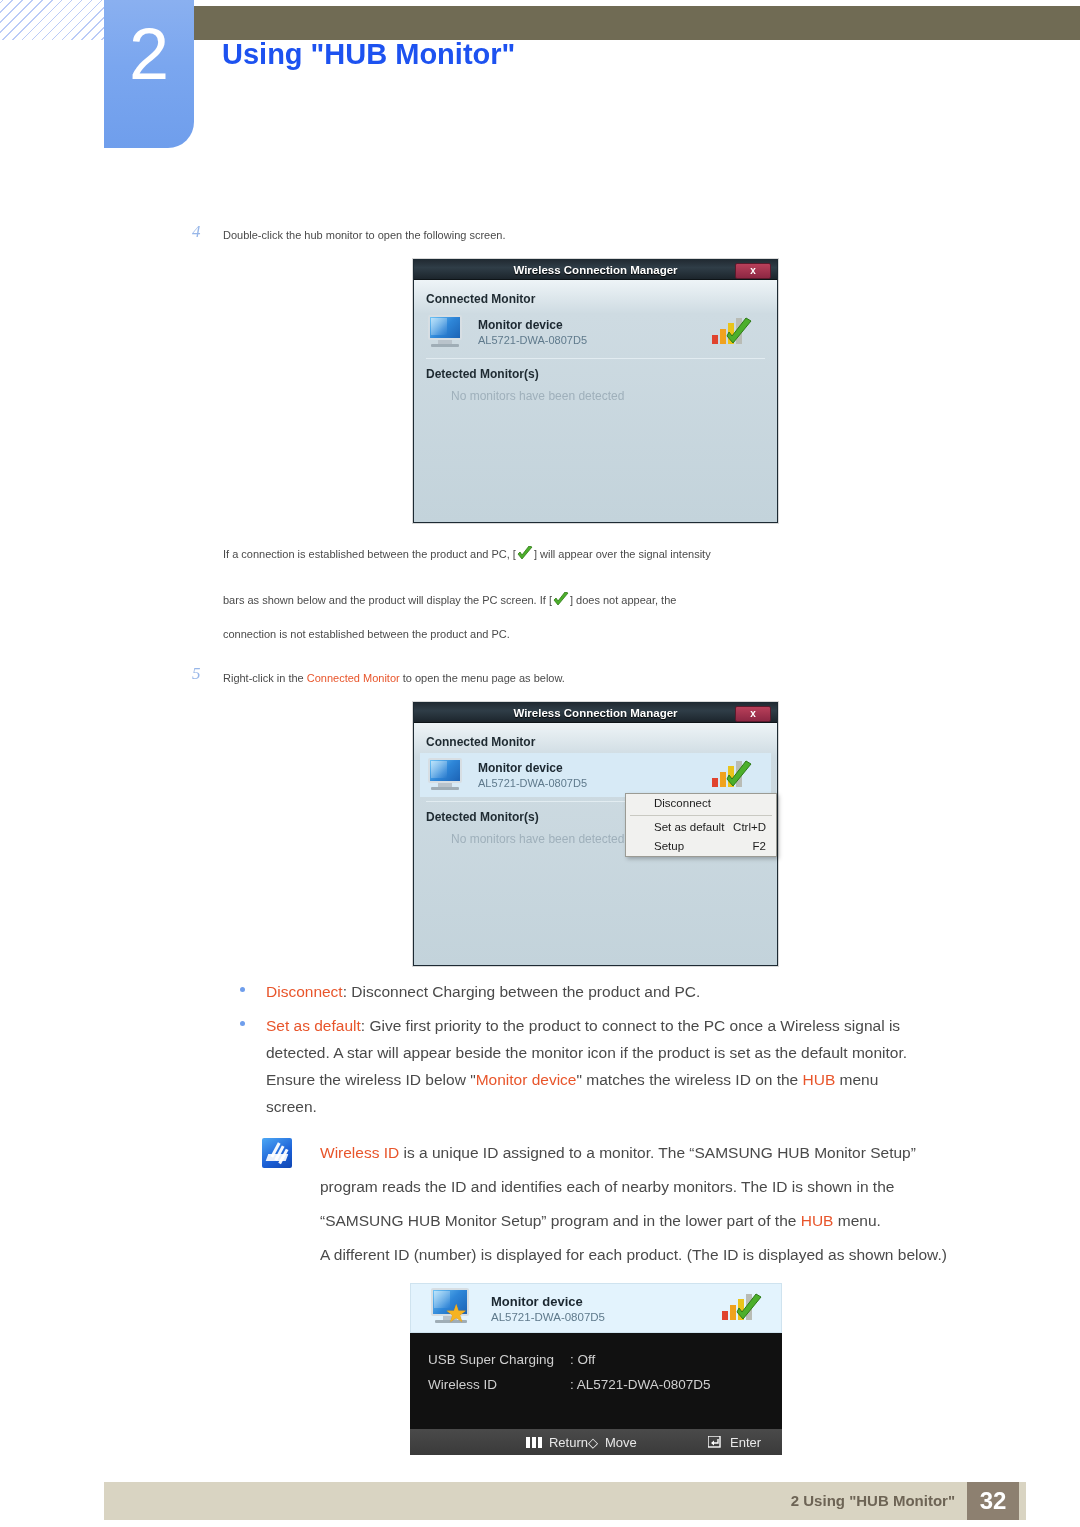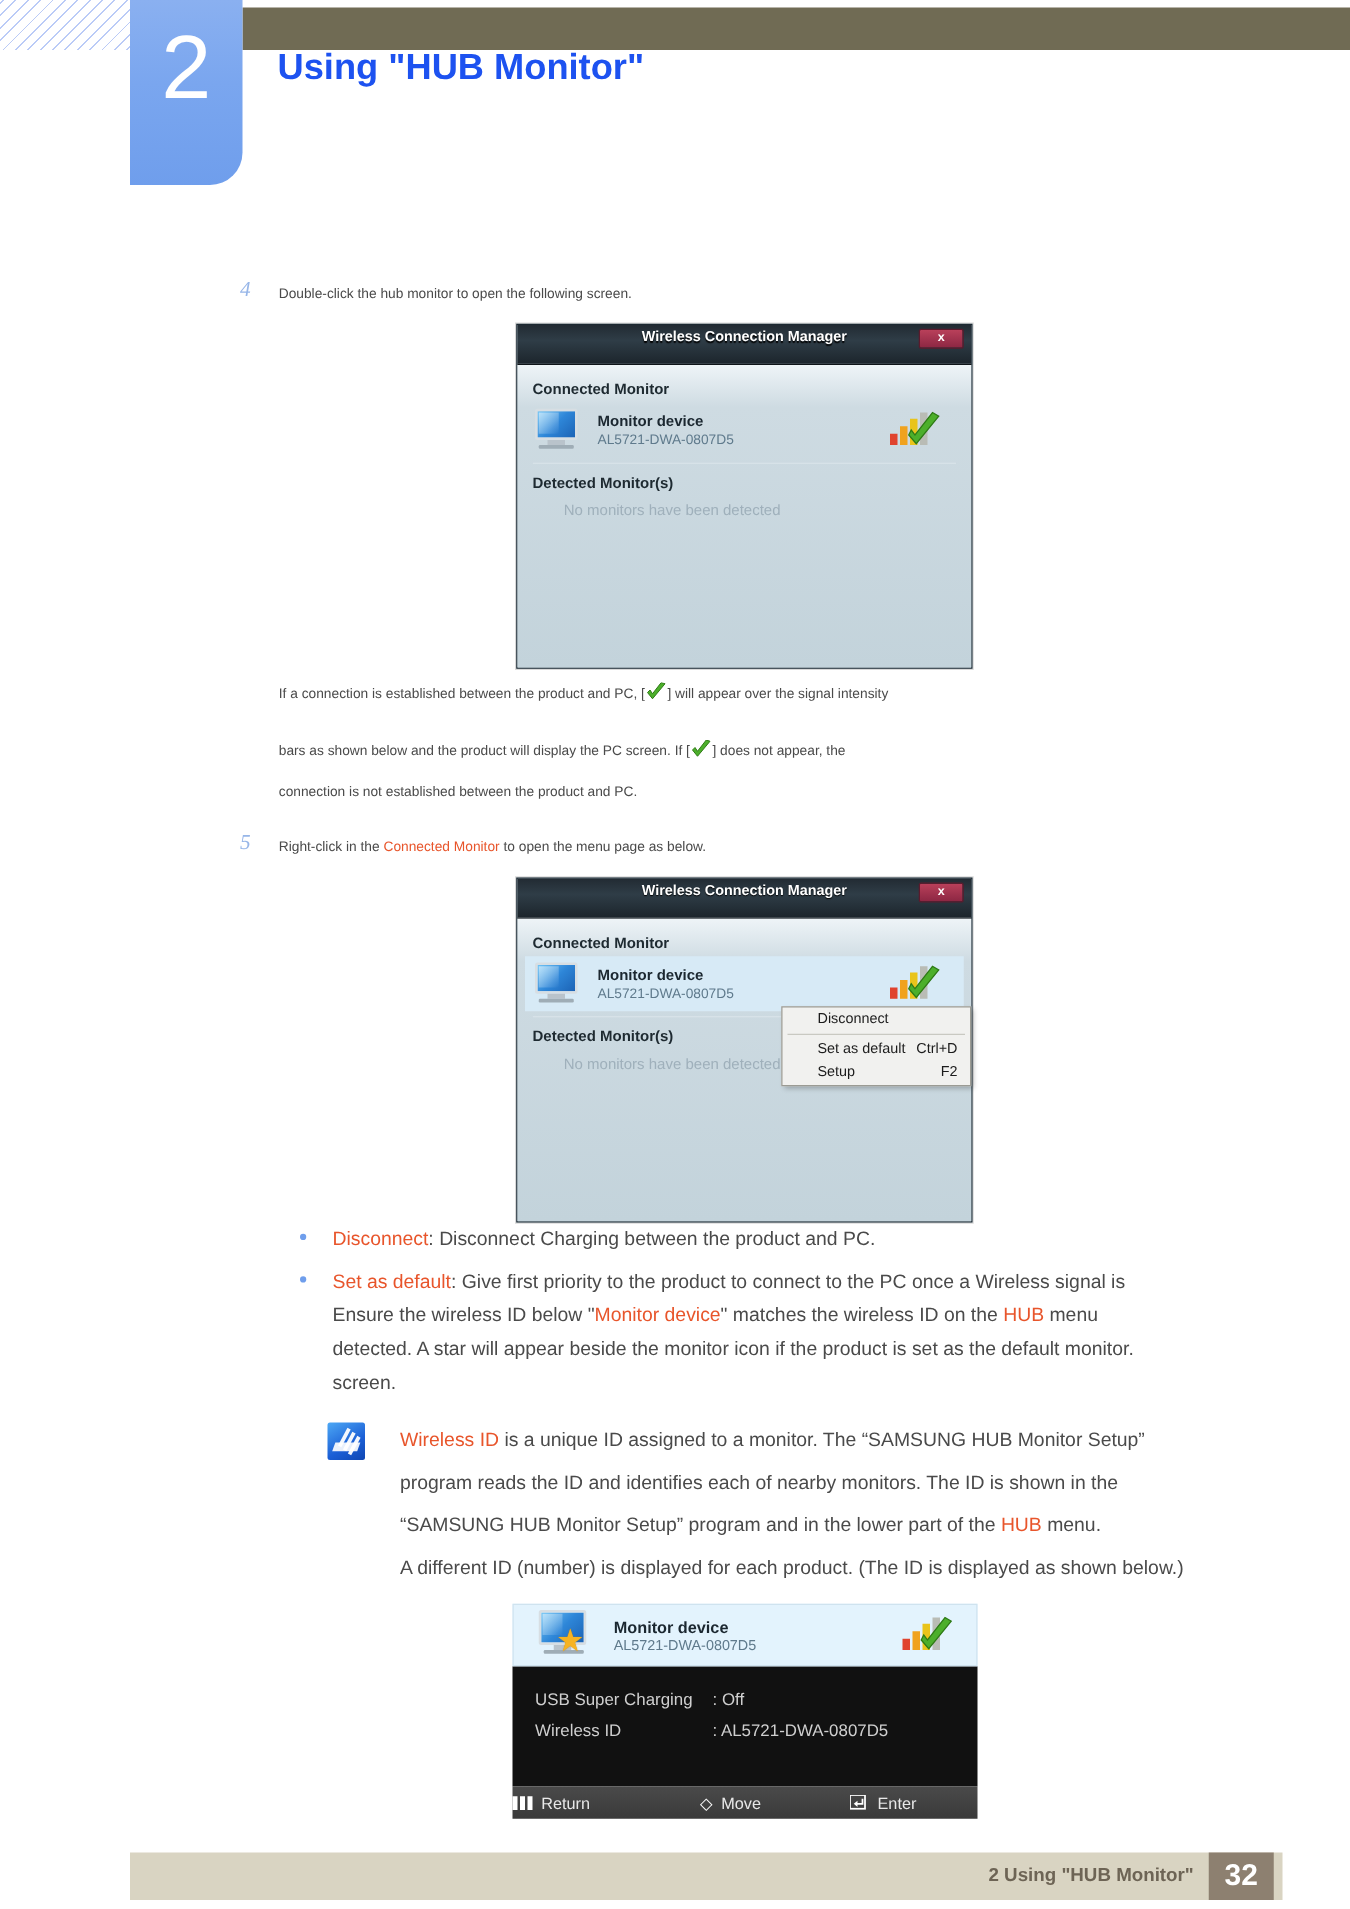--- a/index.html
+++ b/index.html
@@ -84,21 +84,21 @@
 
   
   .dlg {
     position:absolute; width:365px;
     border:1px solid #1d2a33;
     background:#c8d6dd;
     box-shadow:0 0 0 1px rgba(0,0,0,.15);
     font-family:"Liberation Sans", sans-serif;
   }
   .dlg-title {
-    height:32px; position:relative;
+    height:20px; position:relative;
     background:linear-gradient(180deg,#222b33 0%, #2f3d47 40%, #1c252c 100%);
     border-bottom:1px solid #0e1418;
   }
   .dlg-title span {
     position:absolute; left:0; right:0; top:4px; text-align:center;
     color:#ffffff; font-size:11.5px; font-weight:bold;
     text-shadow:0 1px 1px #000;
   }
   .dlg-close {
     position:absolute; right:6px; top:3px; width:36px; height:16px;
@@ -178,21 +178,21 @@
   .osd-menu { background:#111111; padding:14px 0 10px 0; }
   .osd-line { display:flex; font-size:13.5px; color:#cfcfcf; padding:5px 0 5px 18px;align-items:flex-end; }
   .osd-line .k { width:142px; }
   .osd-line .v { }
   .osd-bottom {
     background:linear-gradient(180deg,#4a4a4a 0%, #3a3a3a 100%);
     height:26px; display:flex; align-items:center;
     color:#e8e8e8; font-size:13px;
   }
   .osd-bottom .cell { display:flex; align-items:center; gap:7px; }
-  .osd-bottom .c1 { width:150px; }
+  .osd-bottom .c1 { margin-left:28px; width:150px;justify-content:flex-end; }
   .osd-bottom .c2 { width:120px; }
   .osd-bottom .c3 { }
   .gl-return { display:inline-block; width:16px; height:11px; position:relative; }
   .gl-return i {
     position:absolute; top:0; width:4px; height:11px; background:#fff;
   }
   .gl-move { font-size:13px; color:#fff; }
   .gl-enter { display:inline-block; width:15px; height:13px; position:relative; }
 
   
@@ -325,22 +325,22 @@
   <span class="bullet-dot"></span>
   <span class="bullet-text">
     <span class="orange">Disconnect</span><span>: Disconnect Charging between the product and PC.</span>
   </span>
 </div>
 
 <div class="bullet-row" style="left:240px; top:1012px; width:790px;">
   <span class="bullet-dot"></span>
   <span class="bullet-text">
     <span class="tight-line" style="display:block;"><span class="orange">Set as default</span><span>: Give first priority to the product to connect to the PC once a Wireless signal is</span></span>
+    <span class="tight-line" style="display:block;">detected. A star will appear beside the monitor icon if the product is set as the default monitor.</span>
     <span class="tight-line" style="display:block;"><span>Ensure the wireless ID below "</span><span class="orange">Monitor device</span><span>" matches the wireless ID on the </span><span class="orange">HUB</span><span> menu</span></span>
-    <span class="tight-line" style="display:block;">detected. A star will appear beside the monitor icon if the product is set as the default monitor.</span>
     <span class="tight-line" style="display:block;">screen.</span>
   </span>
 </div>
 
 <div class="note" style="left:262px; top:1136px; width:760px;">
   <span class="note-icon"></span>
   <span class="note-body">
     <span class="tight-line" style="display:block;"><span class="orange">Wireless ID</span><span> is a unique ID assigned to a monitor. The “SAMSUNG HUB Monitor Setup”</span></span>
     <span class="tight-line" style="display:block;">program reads the ID and identifies each of nearby monitors. The ID is shown in the</span>
     <span class="tight-line" style="display:block;"><span>“SAMSUNG HUB Monitor Setup” program and in the lower part of the </span><span class="orange">HUB</span><span> menu.</span></span>

